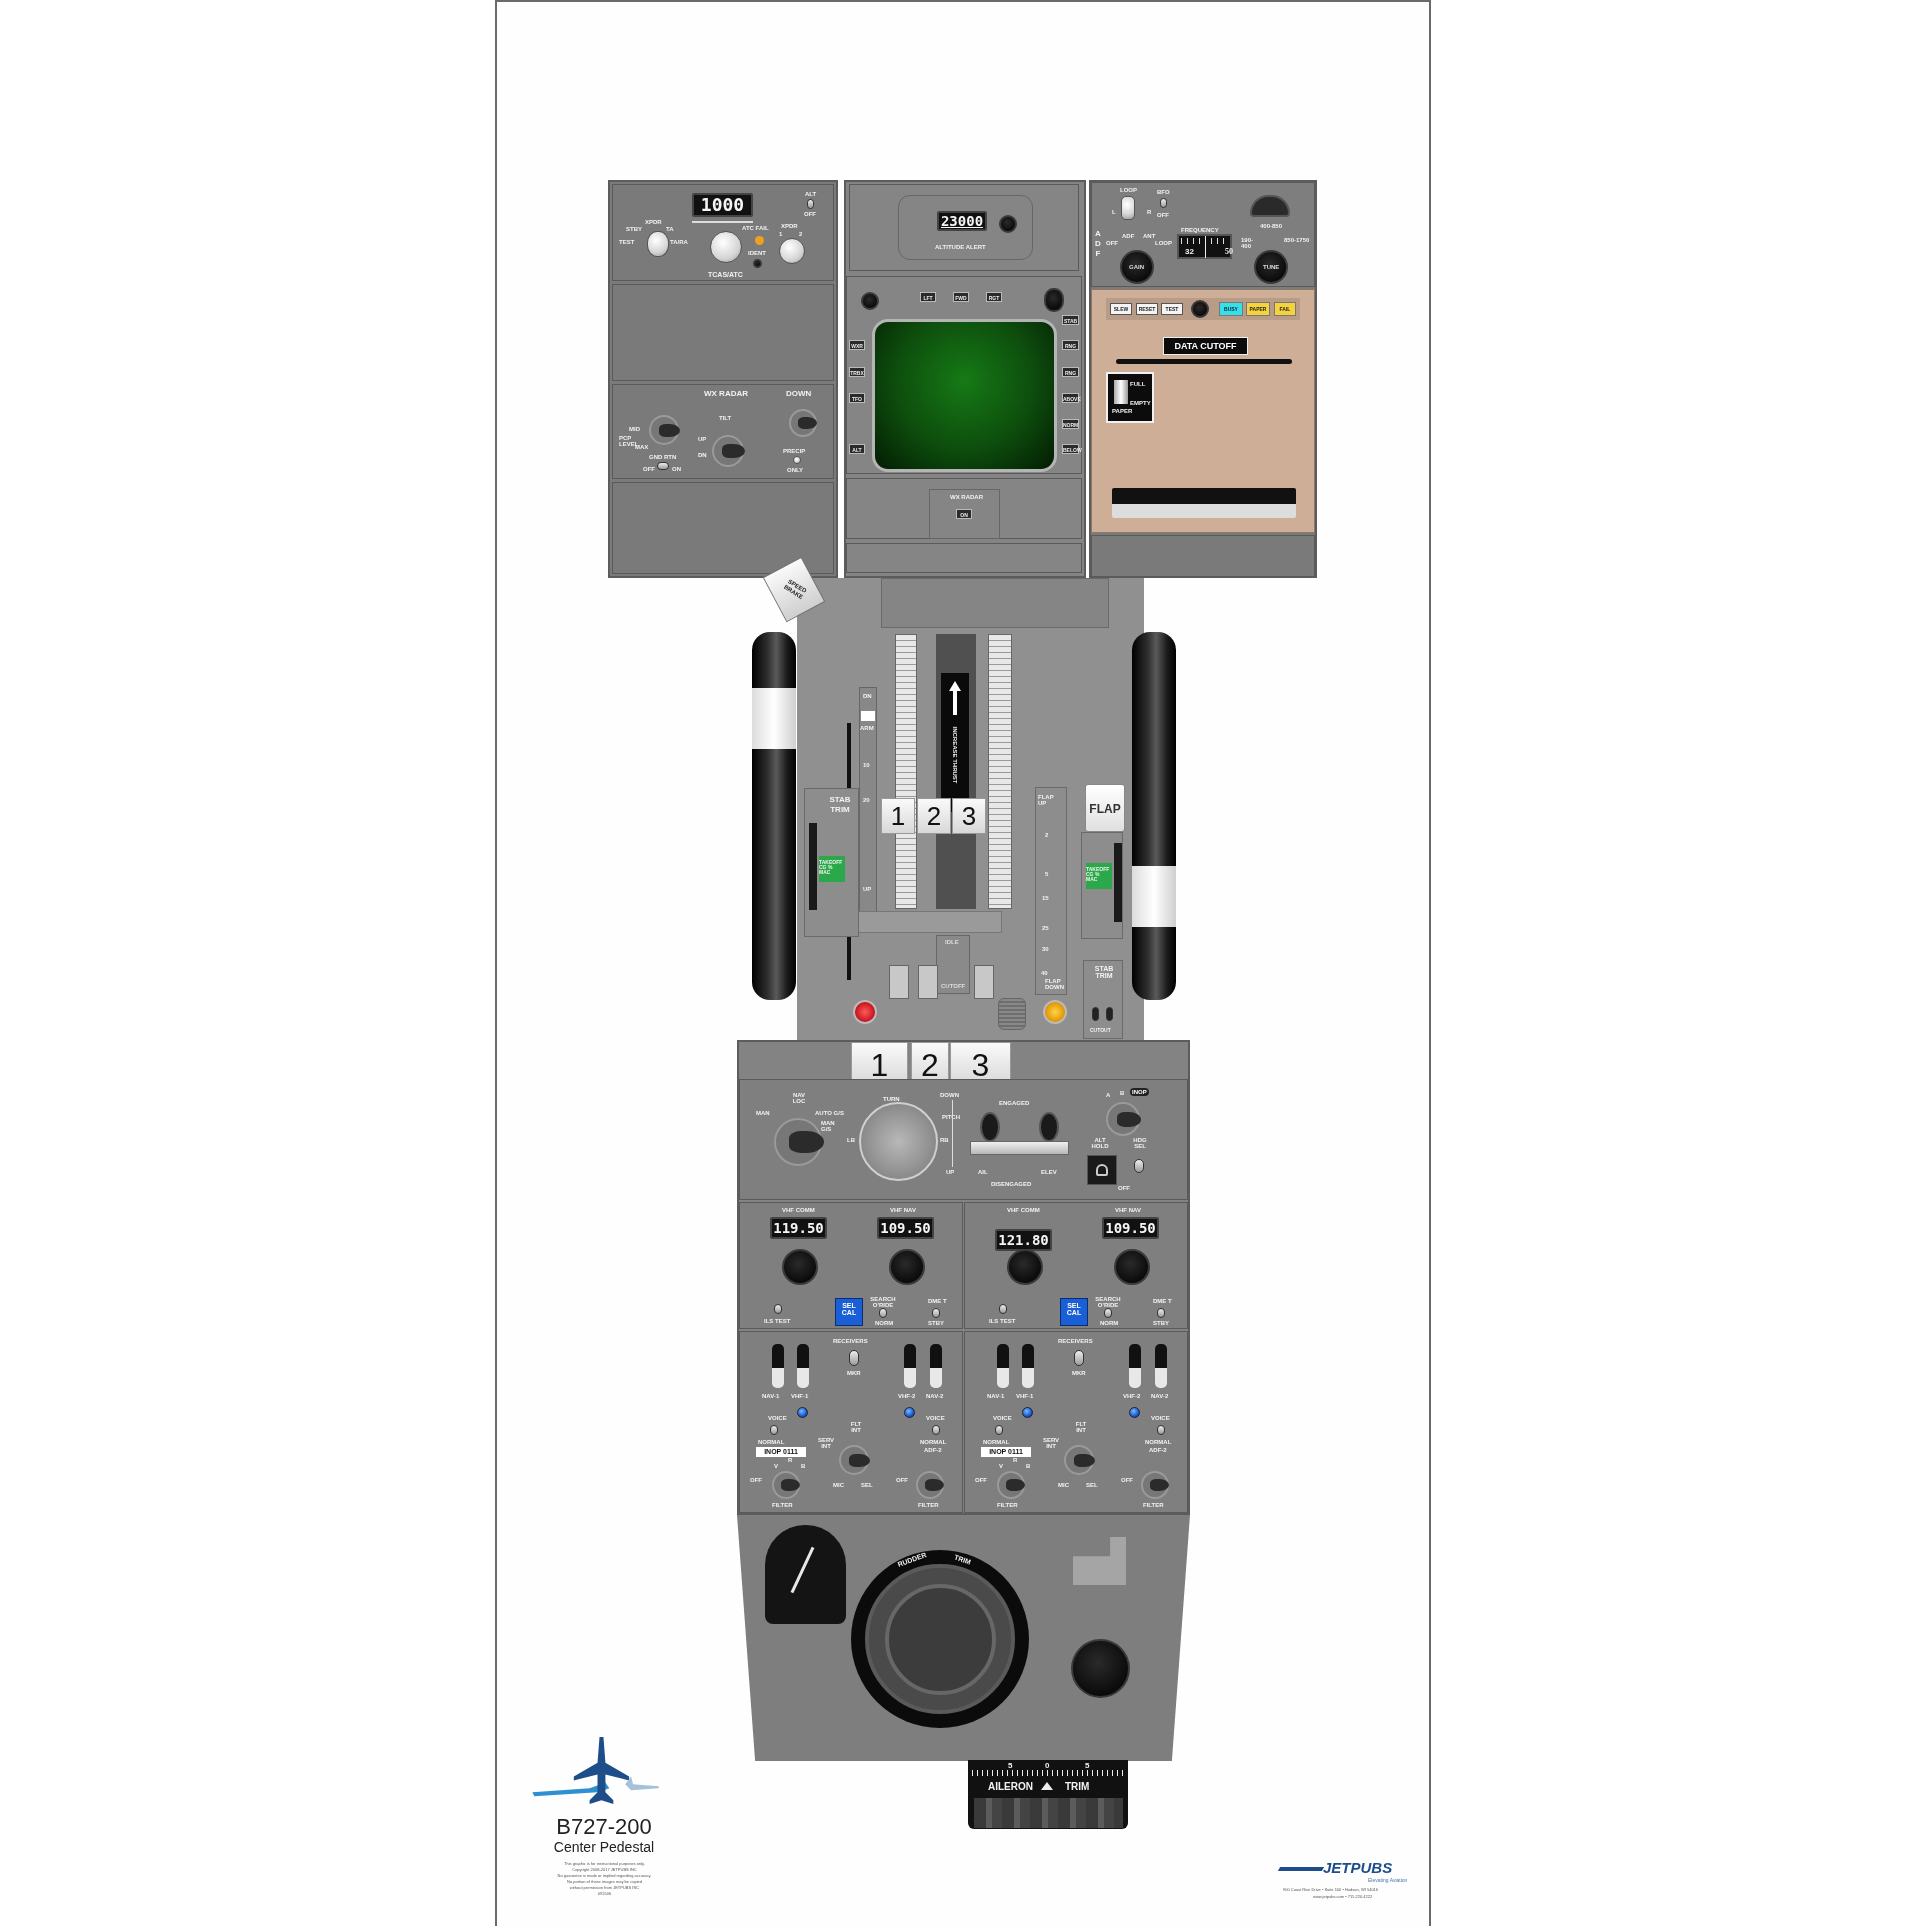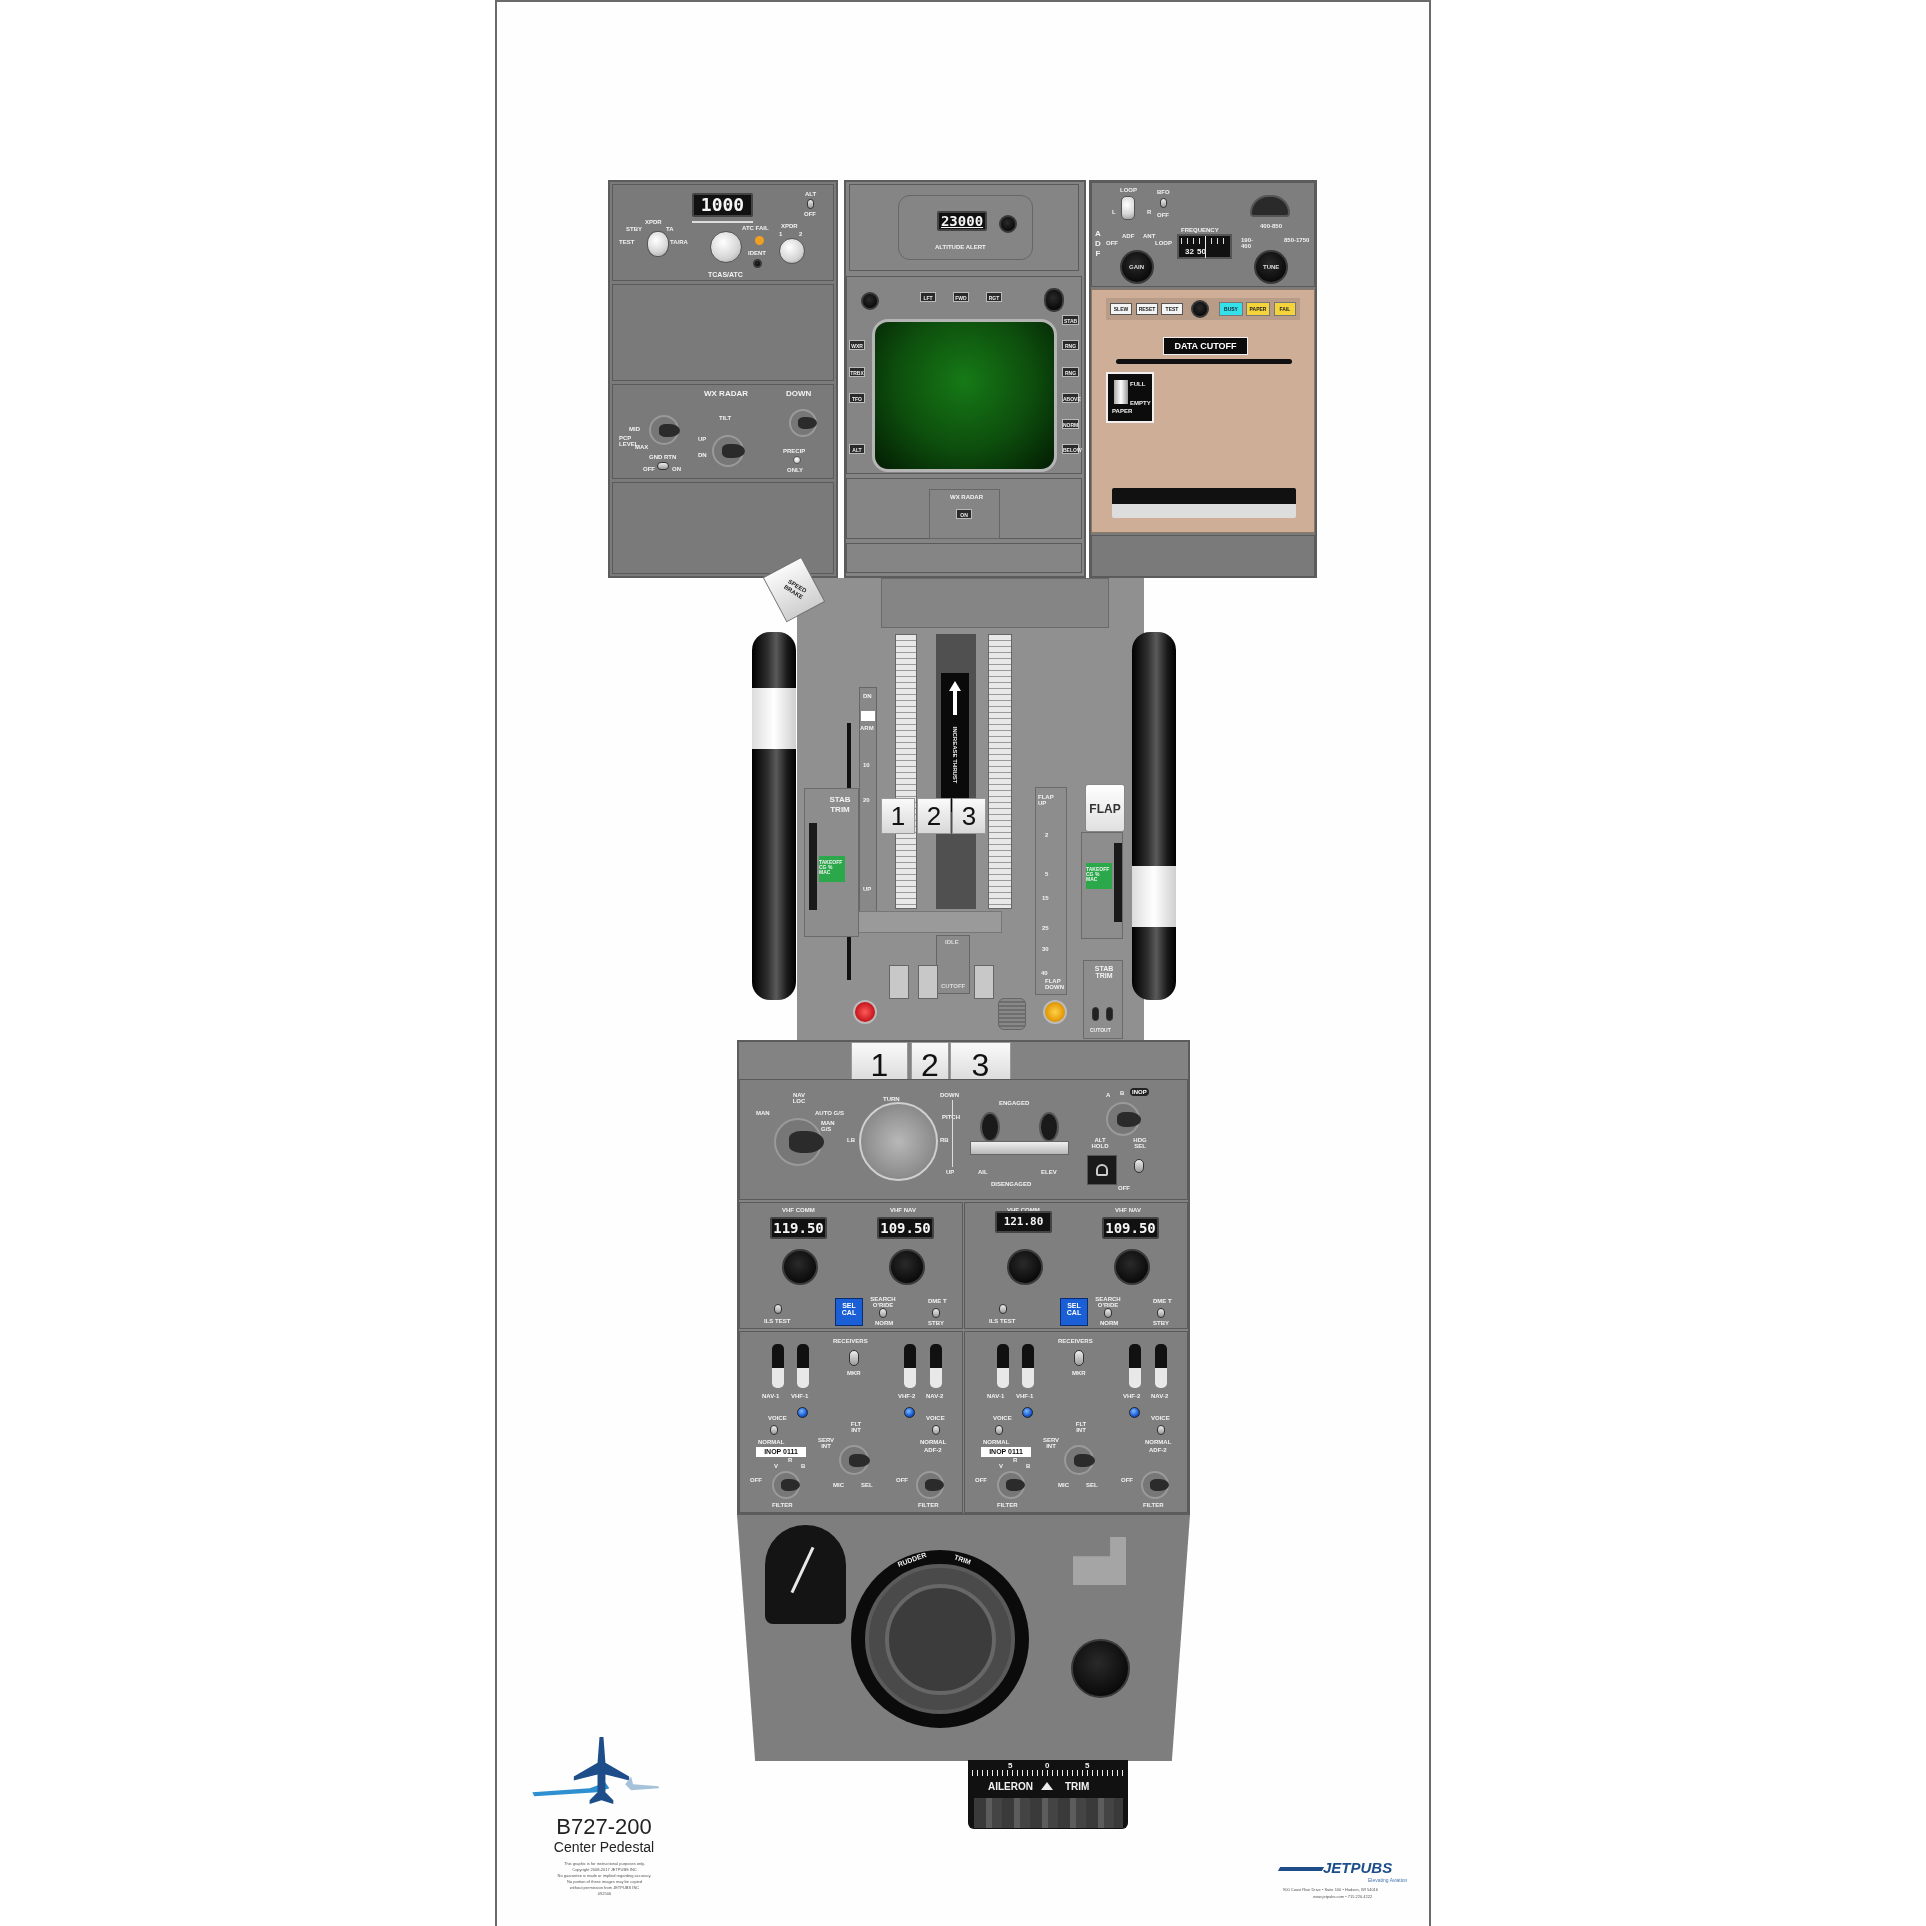--- a/index.html
+++ b/index.html
@@ -128,21 +128,21 @@
   <div class="abs lbl-sm" style="left:14px;top:57px;">OFF</div>
   <div class="abs lbl-sm" style="left:30px;top:50px;">ADF</div>
   <div class="abs lbl-sm" style="left:51px;top:50px;">ANT</div>
   <div class="abs lbl-sm" style="left:63px;top:57px;">LOOP</div>
   <div class="abs knob-b" style="left:28px;top:67px;width:34px;height:34px;"></div>
   <div class="abs lbl-sm" style="left:37px;top:81px;color:#ddd;">GAIN</div>
   <div class="abs lbl-sm" style="left:89px;top:44px;">FREQUENCY</div>
   <div class="abs" style="left:85px;top:51px;width:55px;height:25px;background:#111;border:2px solid #555;box-sizing:border-box;">
     <div class="abs" style="left:2px;top:2px;width:48px;height:6px;background:repeating-linear-gradient(90deg,#ddd 0 1px,transparent 1px 6px);"></div>
     <div class="abs lbl-sm" style="left:6px;top:12px;font-size:8px;">32</div>
-    <div class="abs lbl-sm" style="left:18px;top:12px;font-size:8px;">50</div>
+    <div class="abs lbl-sm" style="left:46px;top:12px;font-size:8px;font-family:Liberation Serif, serif;">50</div>
     <div class="abs" style="left:26px;top:0;width:1px;height:22px;background:#eee;"></div>
   </div>
   <div class="abs" style="left:158px;top:12px;width:40px;height:22px;border-radius:20px 20px 4px 4px;background:#2a2a2a;border:2px solid #555;box-sizing:border-box;"></div>
   <div class="abs lbl-sm" style="left:149px;top:54px;width:20px;white-space:normal;">190-400</div>
   <div class="abs lbl-sm" style="left:168px;top:40px;">400-850</div>
   <div class="abs lbl-sm" style="left:192px;top:54px;">850-1750</div>
   <div class="abs knob-b" style="left:162px;top:67px;width:34px;height:34px;"></div>
   <div class="abs lbl-sm" style="left:171px;top:81px;color:#ddd;">TUNE</div>
 </div>
 
@@ -298,21 +298,21 @@
   <div class="abs lbl-sm" style="left:129px;top:93px;width:28px;white-space:normal;text-align:center;">SEARCH O'RIDE</div>
   <div class="abs toggle" style="left:139px;top:105px;width:8px;height:10px;"></div>
   <div class="abs lbl-sm" style="left:135px;top:117px;">NORM</div>
   <div class="abs lbl-sm" style="left:188px;top:95px;">DME T</div>
   <div class="abs toggle" style="left:192px;top:105px;width:8px;height:10px;"></div>
   <div class="abs lbl-sm" style="left:188px;top:117px;">STBY</div>
 </div>
 
 <div class="abs subpanel" style="left:964px;top:1202px;width:224px;height:127px;background:#7f7f7f;">
   <div class="abs lbl-sm" style="left:42px;top:4px;">VHF COMM</div>
-  <div class="abs lcd" style="left:30px;top:8px;width:57px;height:22px;font-size:11px;line-height:18px;">121.80</div>
+  <div class="abs lcd" style="left:30px;top:26px;width:57px;height:22px;font-size:14px;line-height:18px;">121.80</div>
   <div class="abs lbl-sm" style="left:150px;top:4px;">VHF NAV</div>
   <div class="abs lcd" style="left:137px;top:14px;width:57px;height:22px;font-size:14px;line-height:18px;">109.50</div>
   <div class="abs knob-b" style="left:42px;top:46px;width:36px;height:36px;"></div>
   <div class="abs knob-b" style="left:149px;top:46px;width:36px;height:36px;"></div>
   <div class="abs toggle" style="left:34px;top:101px;width:8px;height:10px;"></div>
   <div class="abs lbl-sm" style="left:24px;top:115px;">ILS TEST</div>
   <div class="abs" style="left:95px;top:95px;width:28px;height:28px;background:#1a5fd6;border:1px solid #0b2d70;box-sizing:border-box;text-align:center;">
     <div style="color:#fff;font-size:7px;font-weight:bold;width:16px;margin:3px auto 0;line-height:7px;">SEL CAL</div>
   </div>
   <div class="abs lbl-sm" style="left:129px;top:93px;width:28px;white-space:normal;text-align:center;">SEARCH O'RIDE</div>

